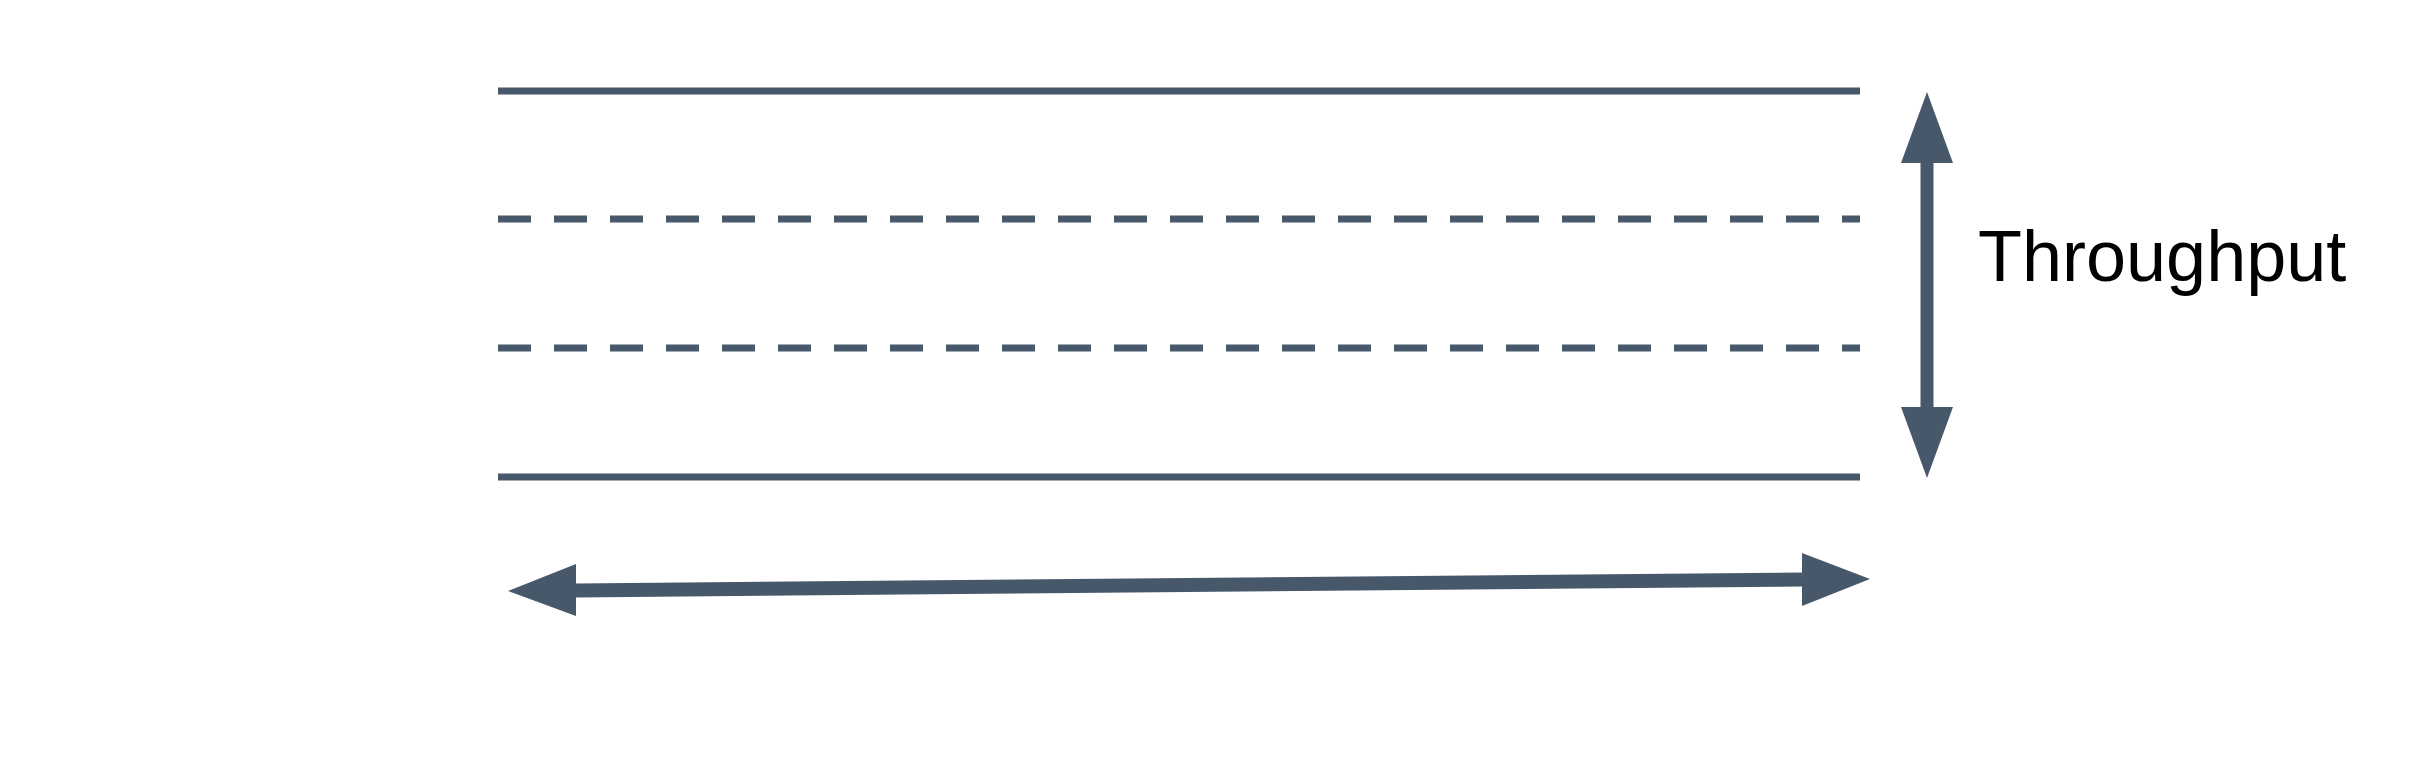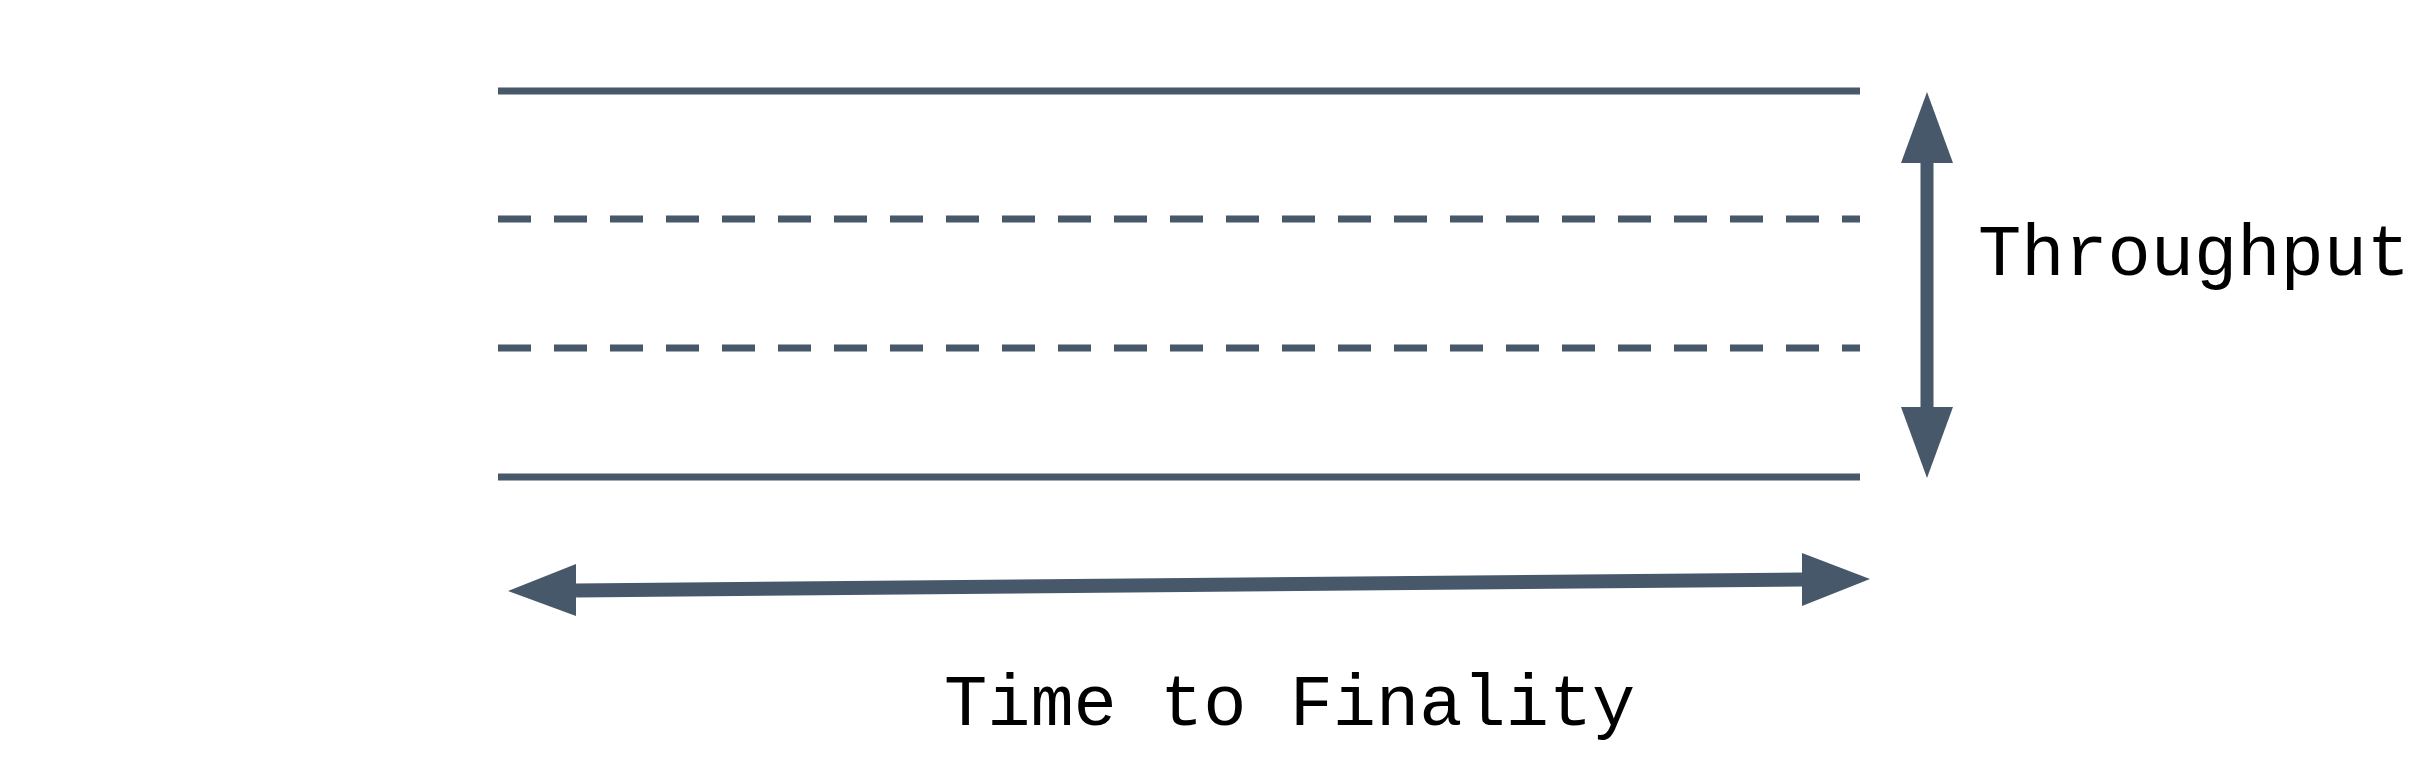--- a/index.html
+++ b/index.html
@@ -5,21 +5,21 @@
   html, body {
     margin: 0;
     padding: 0;
     background: #ffffff;
   }
   .stage {
     position: relative;
     width: 2410px;
     height: 780px;
     background: var(--bg, #ffffff);
-    font-family: Liberation Mono, monospace;
+    font-family: Liberation Sans, sans-serif;
     overflow: hidden;
   }
   .stage svg {
     position: absolute;
     left: 0;
     top: 0;
   }
   .lane-line {
     stroke: var(--shape, #47586B);
     stroke-width: 7;
@@ -74,15 +74,14 @@
 
     <g>
       <line class="arrow-shaft" x1="576" y1="590.4" x2="1802" y2="579.6" stroke-width="14"></line>
       <polygon class="arrow-head" points="508,591 576,564 576,616"></polygon>
       <polygon class="arrow-head" points="1870,579 1802,553 1802,606"></polygon>
     </g>
   </svg>
 
   <div class="axis-label label-throughput">Throughput</div>
 
-  <div class="axis-label label-time-to-finality">Time to Finality</div>
 
 </div>
 
 </body></html>

